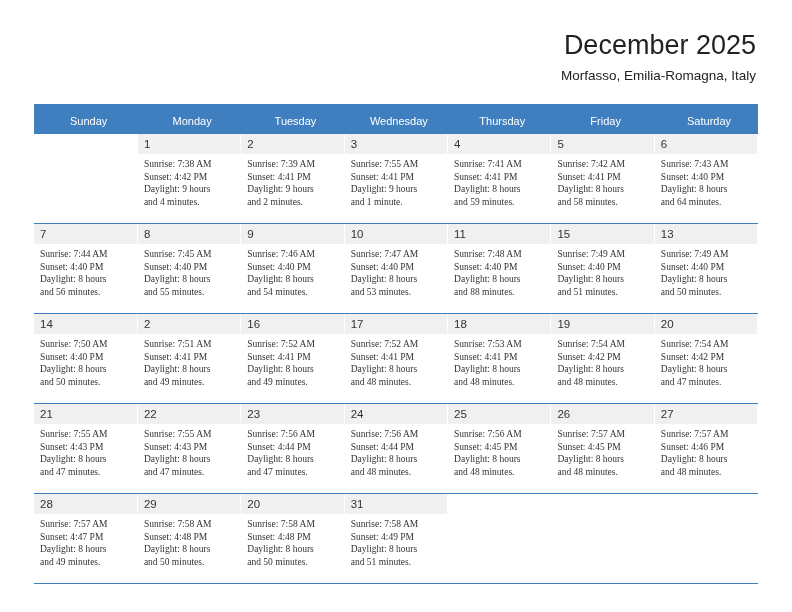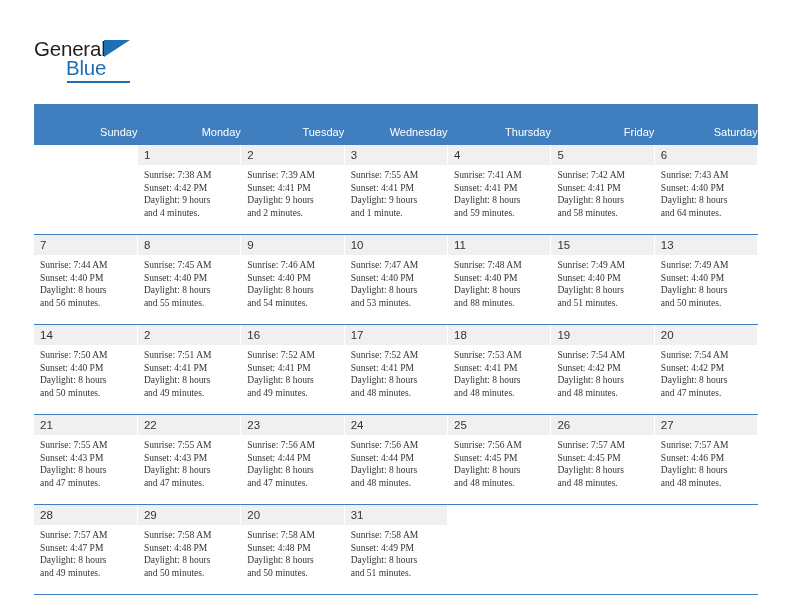--- a/index.html
+++ b/index.html
@@ -101,22 +101,22 @@
     top: 104px;
     width: 724px;
     border-collapse: collapse;
     table-layout: fixed;
   }
   .calendar th {
     background: #3f7fbf;
     color: #ffffff;
     font-size: 11px;
     font-weight: normal;
-    text-align: right;
-    padding: 19px 0 5px 6px;
+    text-align: center;
+    padding: 8px 0 5px 6px;
     height: 17px;
     border: none;
     margin-left: 20px;
   }
   .calendar td {
     vertical-align: top;
     padding: 0;
     height: 89px;
     border-right: 1px solid #ffffff;
     border-bottom: 1px solid #c8c8c8;
@@ -152,27 +152,25 @@
     white-space: nowrap;
   }
 </style>
 </head>
 <body>
 
 <div class="page">
 
   <div class="header">
 
-    <div class="logo">
-      <span class="logo-general">General</span>
-      <span class="logo-triangle"></span>
-      <span class="logo-blue">Blue</span>
-      <span class="logo-underline"></span>
+
+    <div class="title-block">
+      <div class="cal-title">December 2025</div>
+      <div class="cal-subtitle">Morfasso, Emilia-Romagna, Italy</div>
     </div>
-
 
   </div>
 
   <table class="calendar">
     <colgroup>
       <col style="width:103.4px">
         <col style="width:103.4px">
         <col style="width:103.4px">
       <col style="width:103.4px">
         <col style="width:103.4px">

